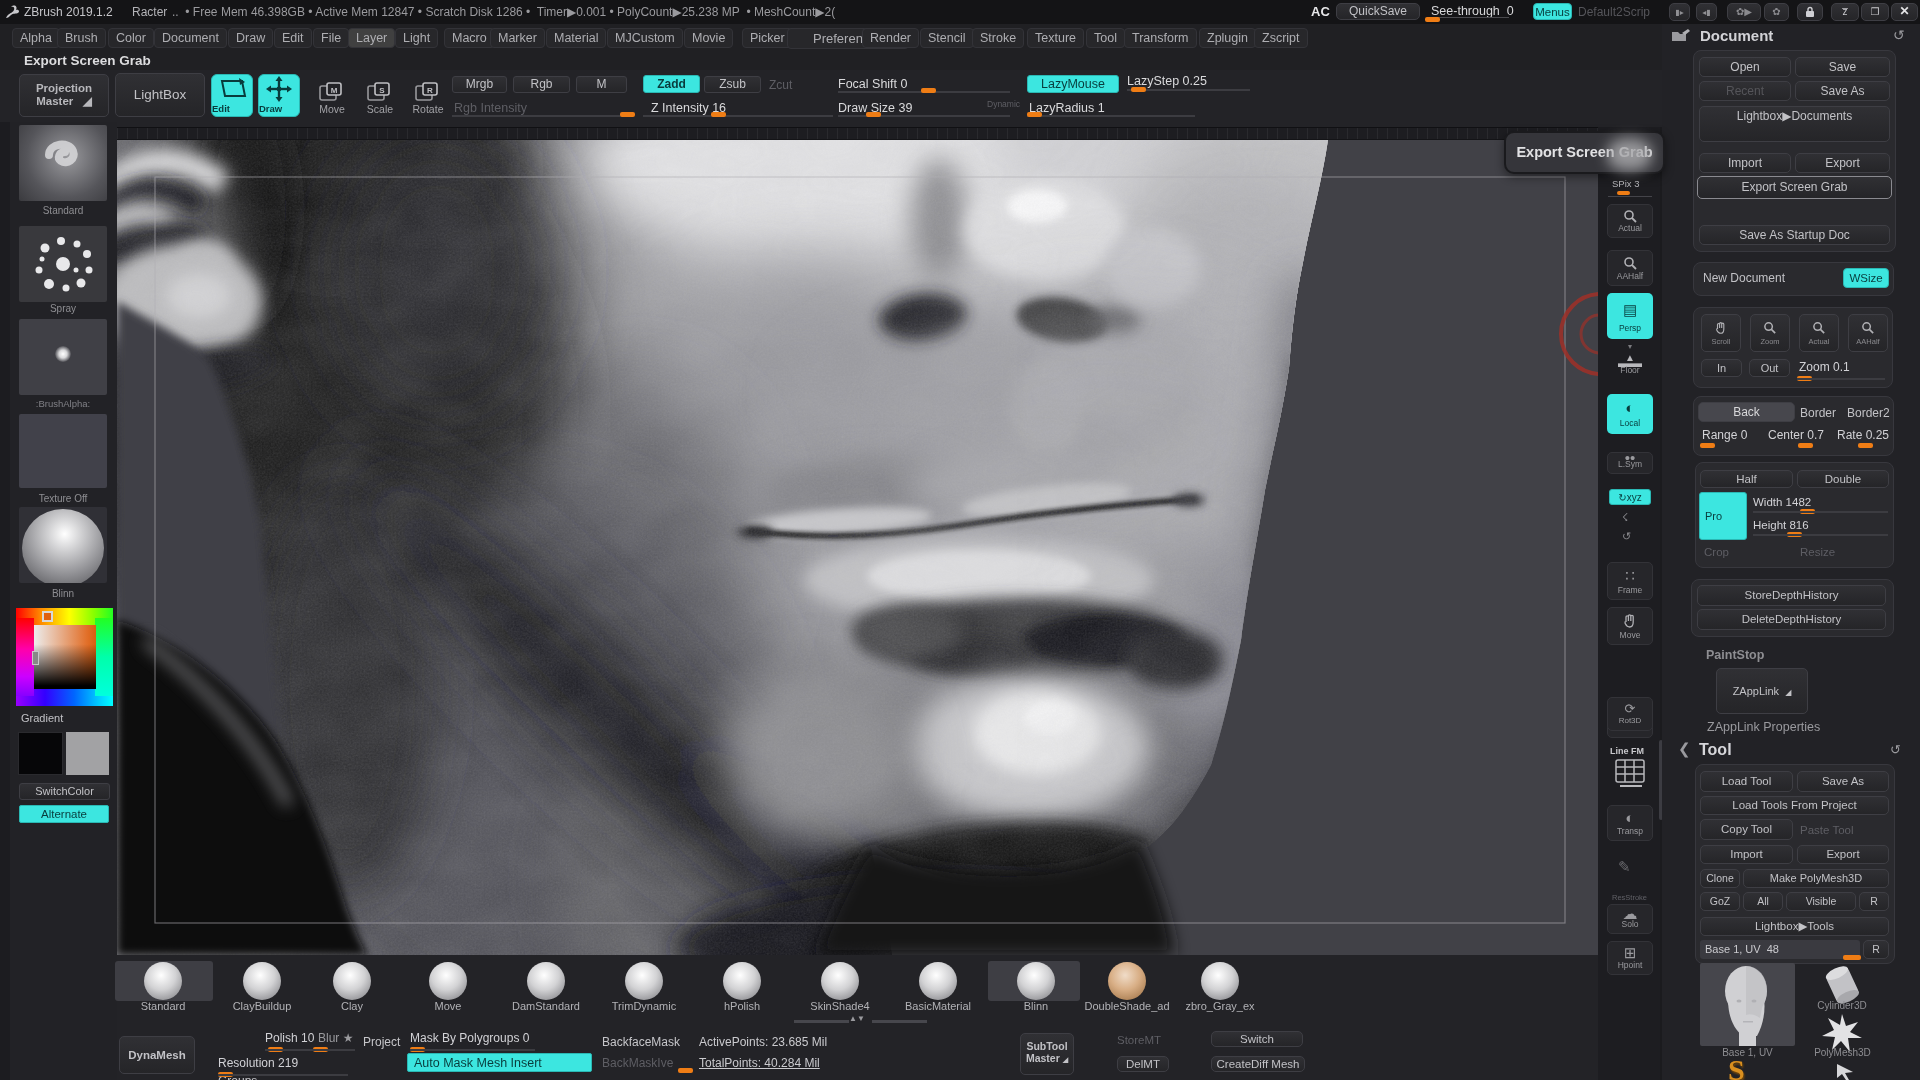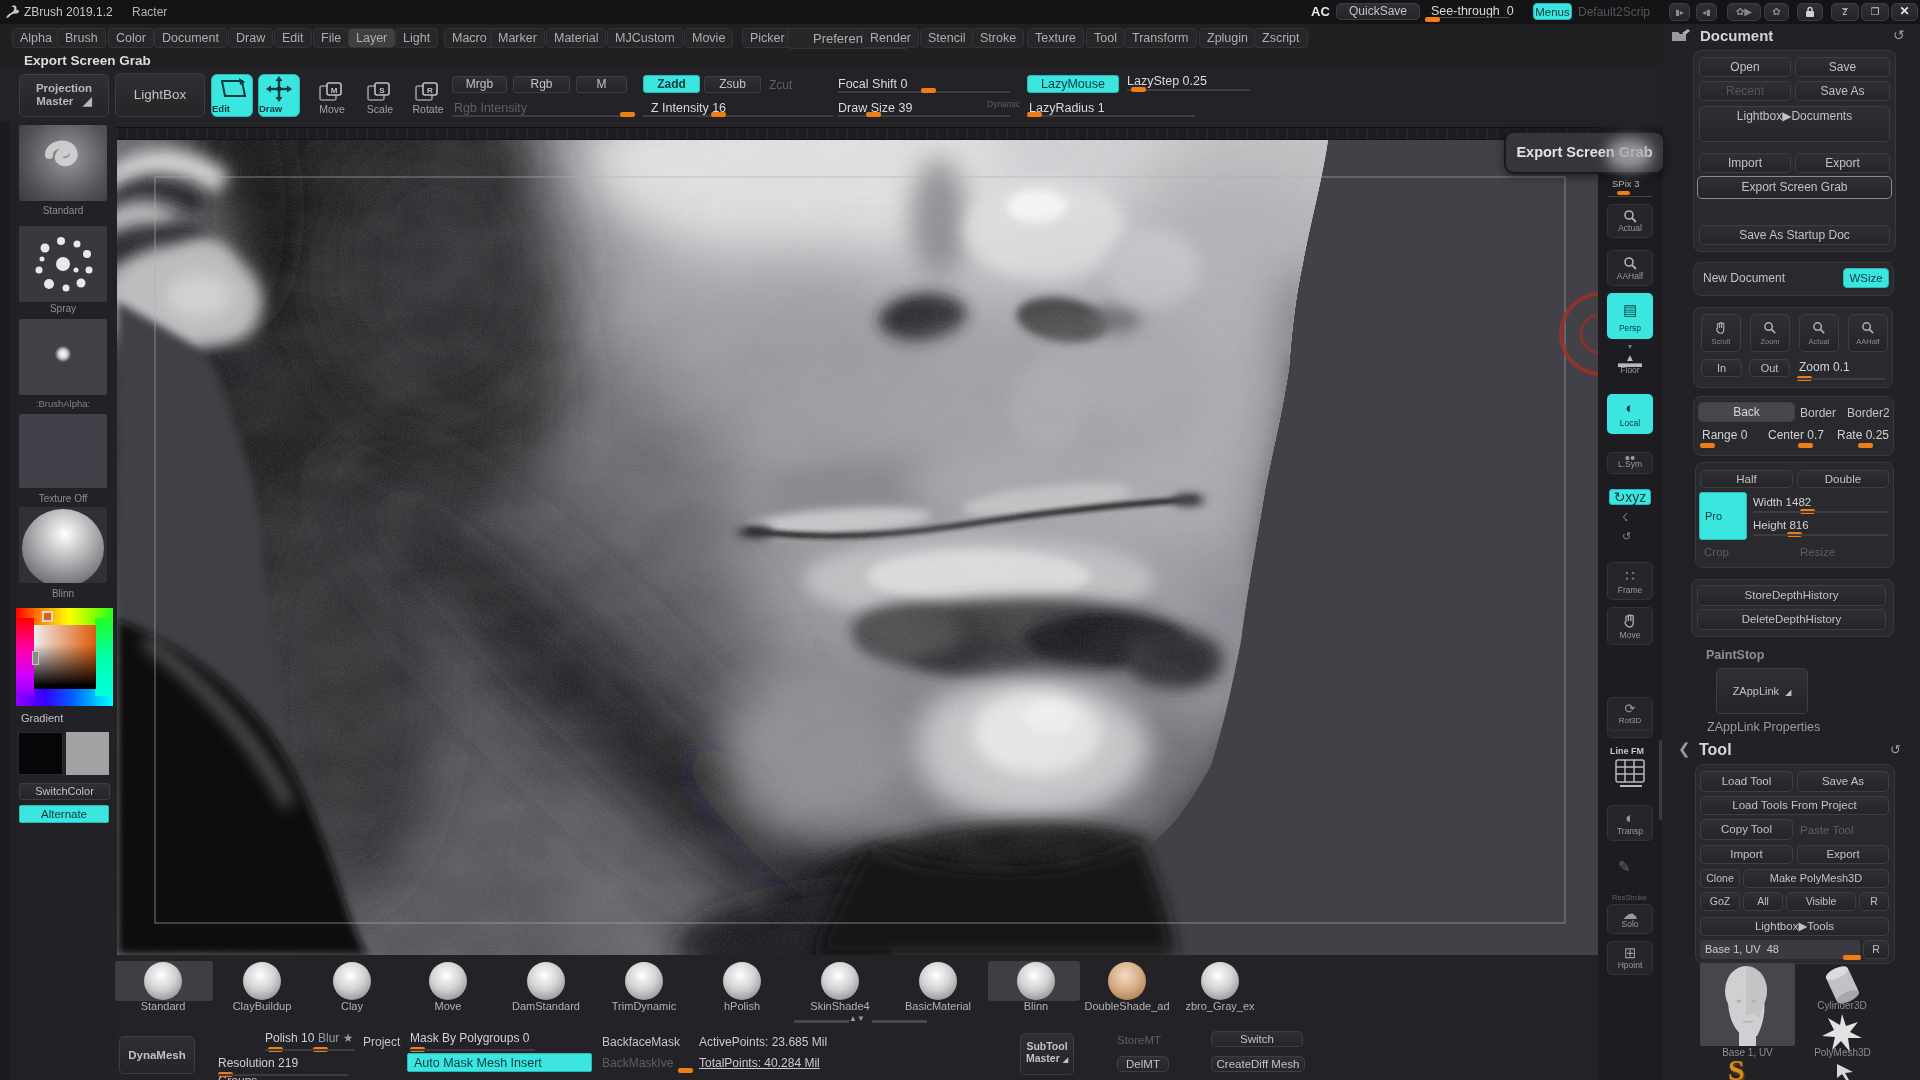--- a/index.html
+++ b/index.html
@@ -12,20 +12,21 @@
 .sl{position:absolute;height:2px;background:#3c3c41;}
 </style></head><body>
 <div id="root">
 
 <div class="abs" style="left:0;top:0;width:1920px;height:24px;background:#141416;"></div>
 <svg class="abs" style="left:4px;top:4px" width="18" height="16" viewBox="0 0 18 16">
       <path d="M2 14 C5 8 8 10 10 6 C11 3 9 2 7 3 C10 0 14 2 12 6 C15 5 16 8 14 9 C12 10 9 9 7 11 C5 13 4 14 2 14Z" fill="#c8c8cc"></path>
     </svg>
 <span class="abs" style="left:24px;top:5px;font-size:12px;color:#c6c6ca;">ZBrush 2019.1.2</span>
 <span class="abs" style="left:132px;top:5px;font-size:12px;color:#b4b4b8;">Racter</span>
+<span class="abs" style="left:172px;top:5px;font-size:12px;color:#9a9a9e;">..&nbsp; • Free Mem 46.398GB • Active Mem 12847 • Scratch Disk 1286 •&nbsp; Timer▶0.001 • PolyCount▶25.238 MP&nbsp; • MeshCount▶2(</span>
 <span class="abs" style="left:1311px;top:4px;font-size:13px;font-weight:bold;color:#e8e8ea;">AC</span>
 <div class="abs btn" style="left:1336px;top:3px;width:84px;height:17px;font-size:12px;line-height:15px;">QuickSave</div>
 <span class="abs" style="left:1431px;top:4px;font-size:12.5px;color:#d8d8da;">See-through&nbsp; 0</span>
 <div class="abs" style="left:1431px;top:17px;width:78px;height:1px;background:#4a4a4e;"></div>
 <div class="tick" style="left:1425px;top:17px;"></div>
 <div class="abs cyan" style="left:1533px;top:3px;width:39px;height:17px;border-radius:4px;font-size:11.5px;line-height:16px;text-align:center;">Menus</div>
 <span class="abs" style="left:1578px;top:5px;font-size:12px;color:#55555a;">Default2Scrip</span>
 <div class="abs btn" style="left:1669px;top:3px;width:21px;height:18px;font-size:8px;line-height:17px;color:#909094;">▮▸</div>
 <div class="abs btn" style="left:1696px;top:3px;width:21px;height:18px;font-size:8px;line-height:17px;color:#909094;">◂▮</div>
 <div class="abs btn" style="left:1727px;top:3px;width:34px;height:18px;font-size:10px;line-height:16px;color:#8a8a8e;">✿▶</div>
@@ -332,21 +333,21 @@
       <div style="margin-top:-5px;font-size:8.5px;color:#9a9a9e;">Floor</div>
     </div>
 <div class="abs" style="left:1607px;top:394px;width:46px;height:40px;background:#3ce6e0;color:#083c3c;border-radius:5px;text-align:center;font-size:8.5px;overflow:hidden;">
       <div style="font-size:15px;line-height:27px;">◐</div>
       <div style="margin-top:-3px;">Local</div>
     </div>
 <div class="abs" style="left:1607px;top:452px;width:46px;height:22px;background:#26262a;color:#9a9a9e;border:1px solid #333338;border-radius:5px;text-align:center;font-size:8.5px;overflow:hidden;">
       <div style="font-size:15px;line-height:9px;">••</div>
       <div style="margin-top:-3px;">L.Sym</div>
     </div>
-<div class="abs cyan" style="left:1609px;top:489px;width:42px;height:16px;border-radius:3px;font-size:14px;line-height:15px;text-align:center;">↻xyz</div>
+<div class="abs cyan" style="left:1609px;top:489px;width:42px;height:16px;border-radius:3px;font-size:10px;line-height:15px;text-align:center;">↻xyz</div>
 <span class="abs" style="left:1622px;top:511px;font-size:11px;color:#8a8a8e;">☇</span>
     <span class="abs" style="left:1622px;top:530px;font-size:11px;color:#8a8a8e;">↺</span>
 <div class="abs" style="left:1607px;top:562px;width:46px;height:38px;background:#26262a;color:#9a9a9e;border:1px solid #333338;border-radius:5px;text-align:center;font-size:8.5px;overflow:hidden;">
       <div style="font-size:15px;line-height:25px;">∷</div>
       <div style="margin-top:-3px;">Frame</div>
     </div>
 <div class="abs" style="left:1607px;top:607px;width:46px;height:38px;background:#26262a;color:#9a9a9e;border:1px solid #333338;border-radius:5px;text-align:center;font-size:8.5px;overflow:hidden;">
       <div style="height:25px;"><svg width="16" height="16" viewBox="0 0 16 16" style="margin-top:5px">
           <path d="M4 9 V4 a1.2 1.2 0 0 1 2.4 0 M6.4 8 V3 a1.2 1.2 0 0 1 2.4 0 M8.8 8 V3.6 a1.2 1.2 0 0 1 2.4 0 V9 c0 3-1.5 5-3.5 5 c-2.5 0-3.5-1.5-4.5-3.5 L3 8.5" fill="none" stroke="#b0b0b4" stroke-width="1.3"></path>
         </svg></div>

